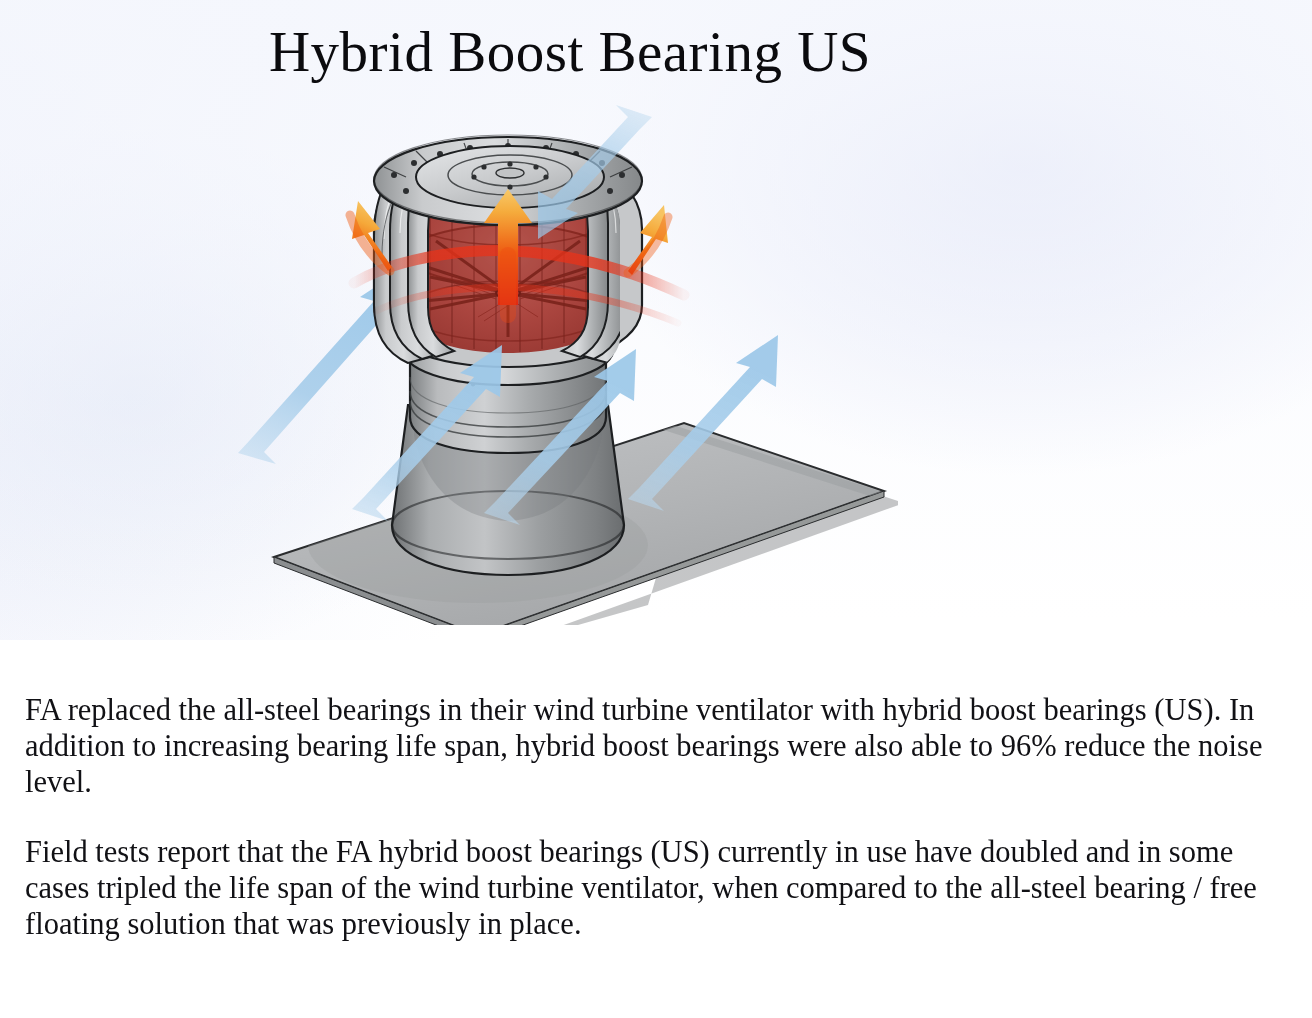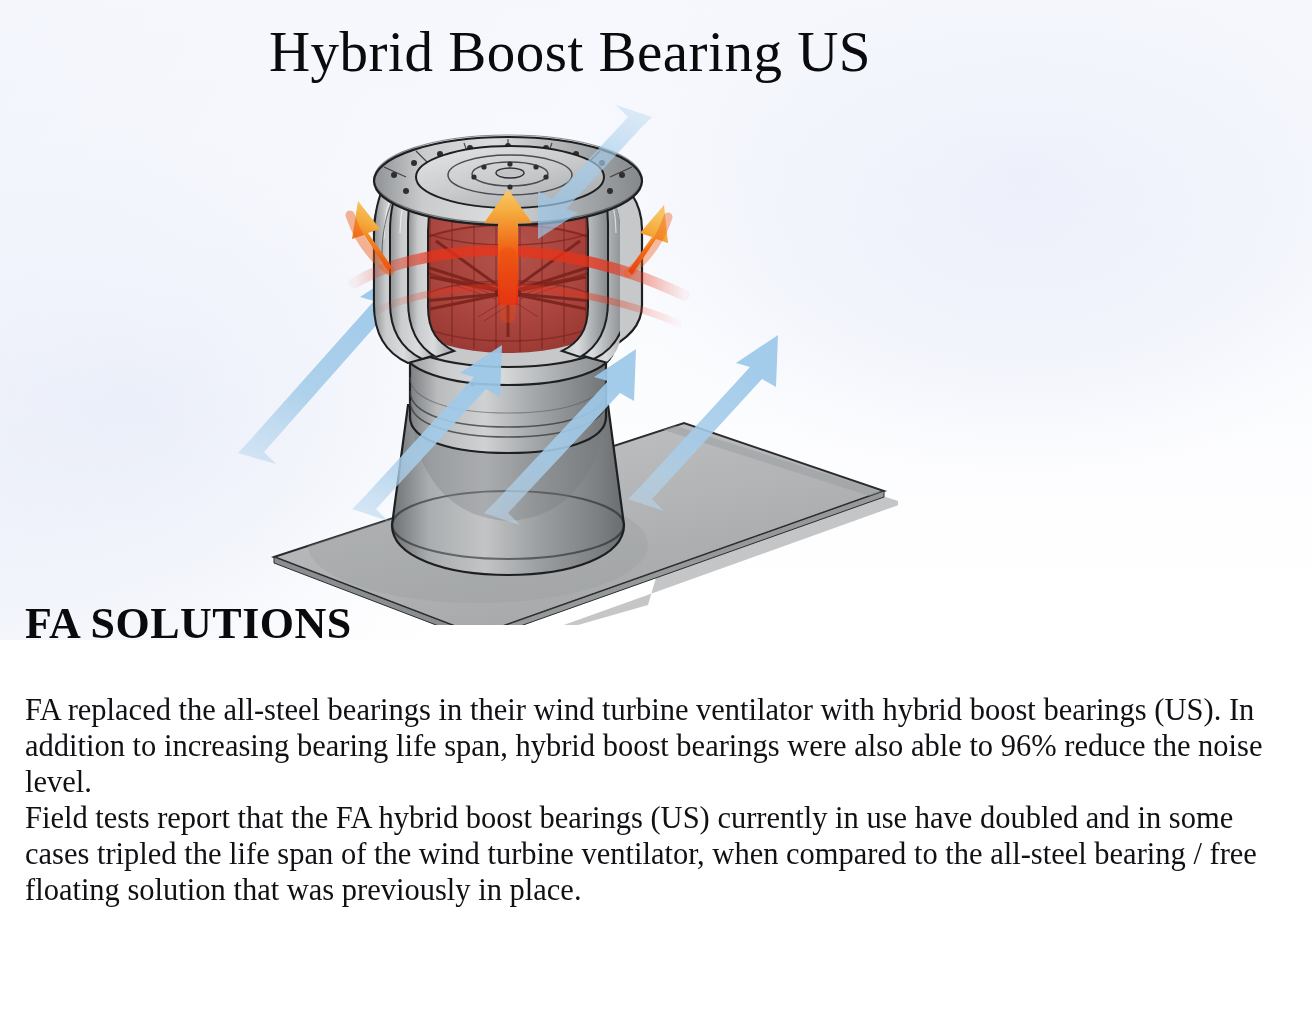--- a/index.html
+++ b/index.html
@@ -53,21 +53,21 @@
     letter-spacing:0.5px;
     color:#0a0a0d;
   }
   #body{
     position:absolute;left:25px;top:692px;width:1262px;
     font-size:30.5px;
     line-height:36px;
     color:#111115;
   }
   #body p{margin:0;}
-  #body p + p{}
+  #body p + p{margin-top:34px;}
 </style>
 </head>
 <body>
 
 <div id="page">
 
   <div class="bg-wash"></div>
   <div class="bg-wash2"></div>
 
   <div id="title">Hybrid Boost Bearing US</div>
@@ -357,20 +357,19 @@
         <path d="M440,430 L452,418 L562,298 L548,294 L590,266 L588,318 L574,310 L464,430 L476,442 Z" fill="url(#gIntake)" transform="translate(10,-36)"></path>
       </g>
 
       <g opacity="0.70">
         <path d="M470,160 L482,148 L556,68 L544,64 L584,38 L584,86 L570,78 L494,160 L506,172 Z" fill="url(#gIntake)" transform="translate(-56,-28) rotate(180,500,100)"></path>
       </g>
 
     </svg>
   </div>
 
-  <div id="heading">FA SOLUTIONS</div>
 
   <div id="body">
     <p>FA replaced the all-steel bearings in their wind turbine ventilator with hybrid boost bearings (US). In addition to increasing bearing life span, hybrid boost bearings were also able to 96% reduce the noise level.</p>
     <p>Field tests report that the FA hybrid boost bearings (US) currently in use have doubled and in some cases tripled the life span of the wind turbine ventilator, when compared to the all-steel bearing / free floating solution that was previously in place.</p>
   </div>
 
 </div>
 
 </body></html>

